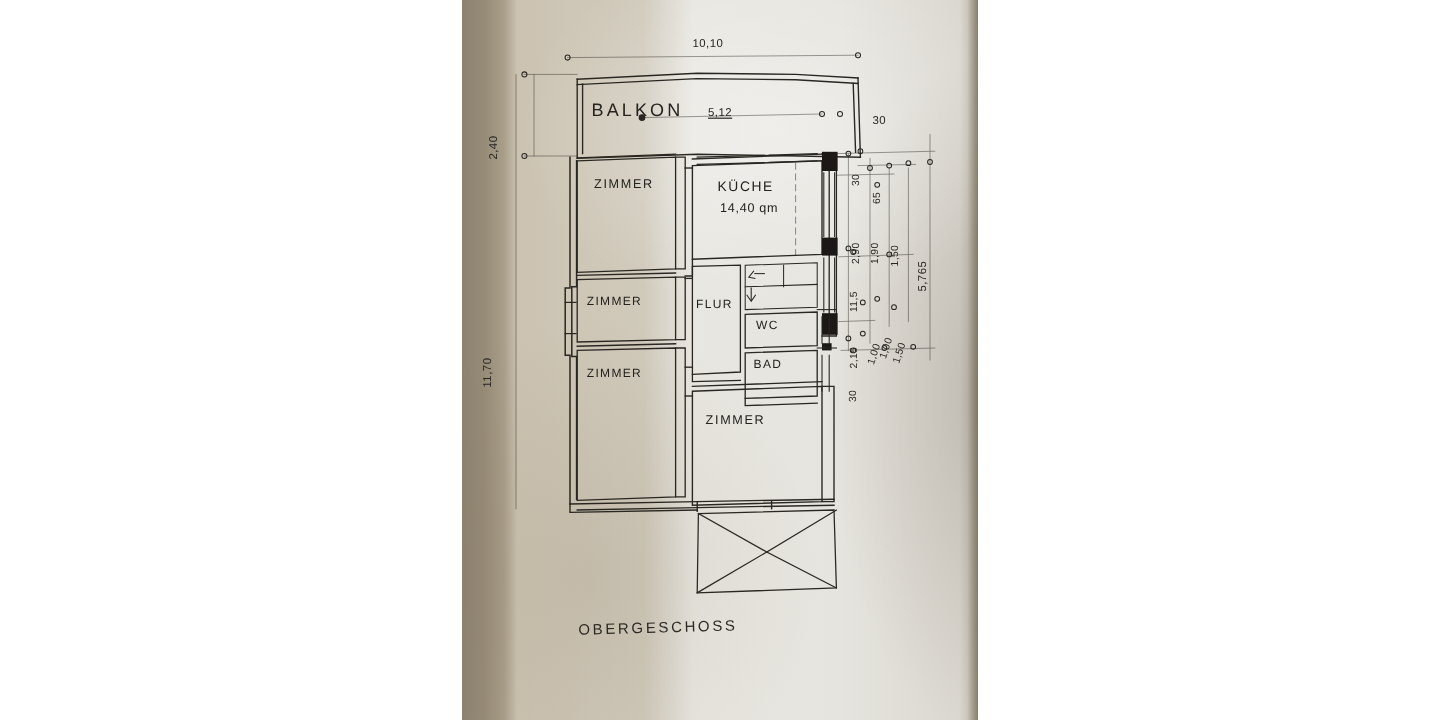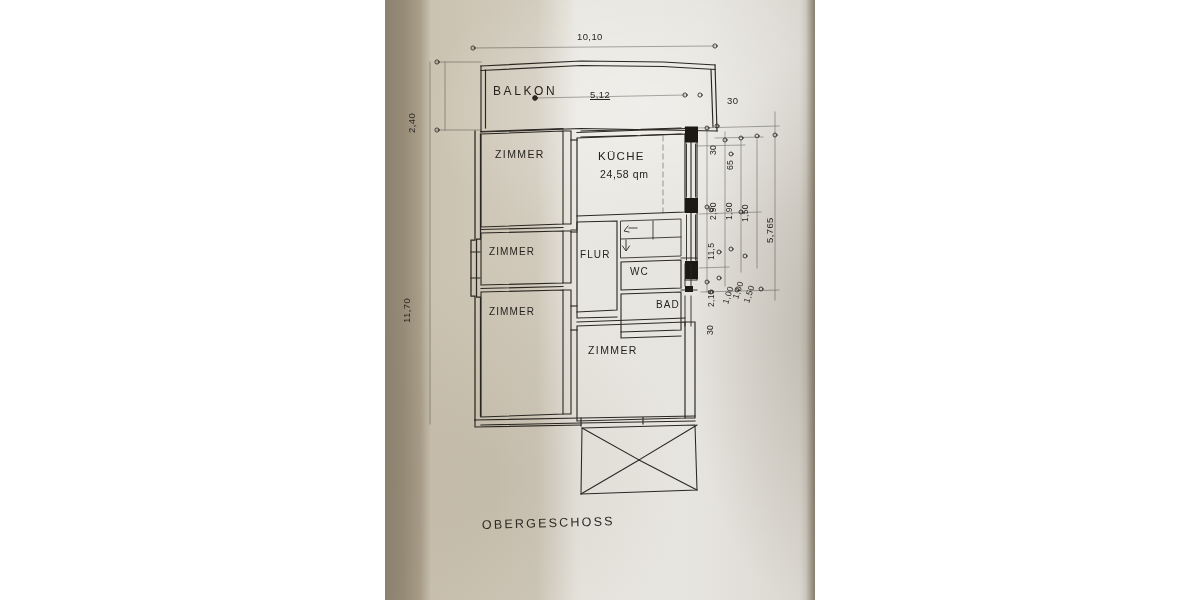--- a/index.html
+++ b/index.html
@@ -34,21 +34,21 @@
   .ink{position:absolute;left:0;top:0;width:430px;height:600px;}
   .ink svg{display:block;}
 
   
   .lbl{position:absolute;color:#26231f;white-space:nowrap;
        font-family:"Liberation Sans","DejaVu Sans",sans-serif;}
   .room{font-size:10.5px;letter-spacing:1.4px;}
   .room-sm{font-size:10px;letter-spacing:1.1px;}
   .kitchen{font-size:11.5px;letter-spacing:1.3px;}
   .kitchen-area{font-size:10.5px;letter-spacing:.6px;}
-  .balkon{font-size:12px;letter-spacing:2.6px;}
+  .balkon{font-size:15px;letter-spacing:2.6px;}
   .caption{font-size:12.5px;letter-spacing:2.2px;color:#2c2823;
            transform:rotate(-1.6deg);transform-origin:left center;}
   .dim{font-size:9.5px;letter-spacing:.4px;color:#2a2723;}
   .dim-sm{font-size:8.6px;letter-spacing:.3px;color:#2a2723;}
   .rot{transform:rotate(-90deg);transform-origin:left bottom;}
   .rot-s{transform:rotate(-72deg);transform-origin:left bottom;}
 </style>
 </head>
 <body>
 
@@ -258,25 +258,25 @@
     </svg>
     </div>
 
     <div class="lbl balkon" style="left:108px;top:84px;">BALKON</div>
 
     <div class="lbl room" style="left:110px;top:148px;">ZIMMER</div>
     <div class="lbl room-sm" style="left:104px;top:246px;">ZIMMER</div>
     <div class="lbl room-sm" style="left:104px;top:306px;">ZIMMER</div>
 
     <div class="lbl kitchen" style="left:213px;top:150px;text-align:center;">KÜCHE</div>
-    <div class="lbl kitchen-area" style="left:215px;top:168px;">24,58 qm</div>
+    <div class="lbl kitchen-area" style="left:215px;top:168px;">14,40 qm</div>
 
     <div class="lbl room-sm" style="left:195px;top:249px;text-align:center;">FLUR</div>
     <div class="lbl room-sm" style="left:245px;top:266px;">WC</div>
-    <div class="lbl room-sm" style="left:243px;top:299px;margin-left:28px;">BAD</div>
+    <div class="lbl room-sm" style="left:243px;top:299px;">BAD</div>
 
     <div class="lbl room" style="left:203px;top:344px;">ZIMMER</div>
 
     <div class="lbl caption" style="left:97px;top:518px;">OBERGESCHOSS</div>
 
     <div class="lbl dim" style="left:192px;top:31px;">10,10</div>
     <div class="lbl dim" style="left:205px;top:89px;text-decoration:underline;">5,12</div>
     <div class="lbl dim" style="left:342px;top:95px;">30</div>
 
     <div class="lbl dim rot" style="left:32px;top:122px;">2,40</div>

